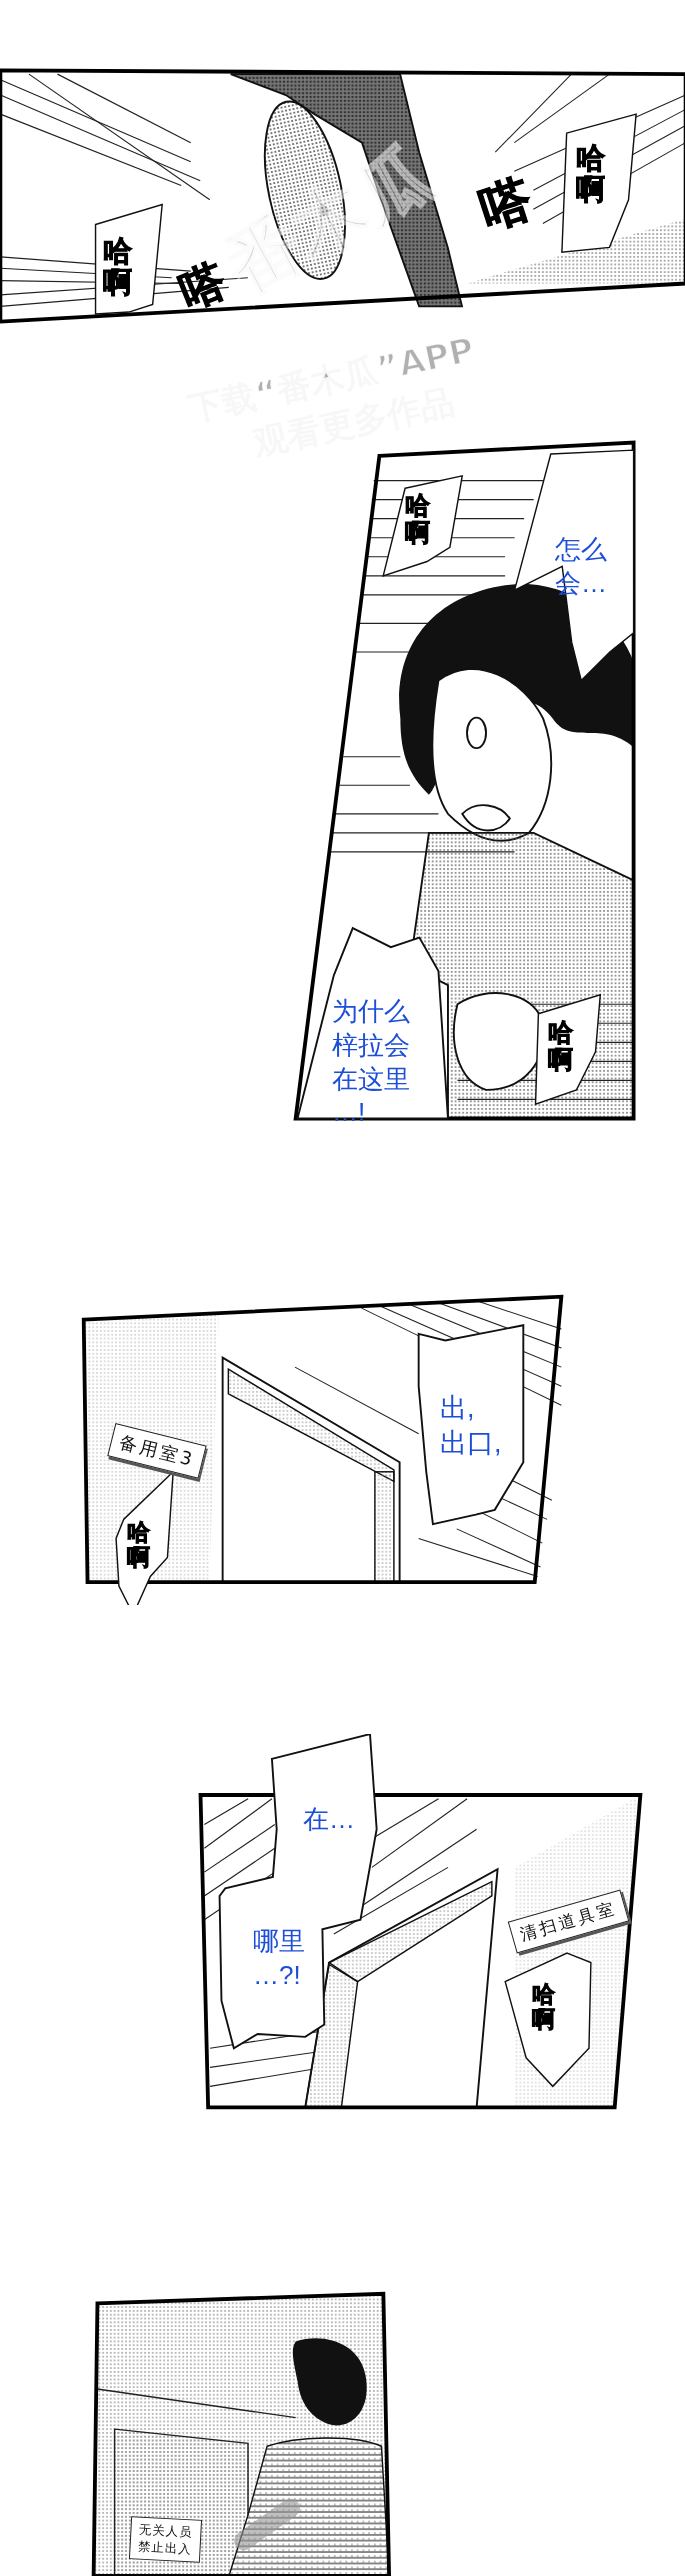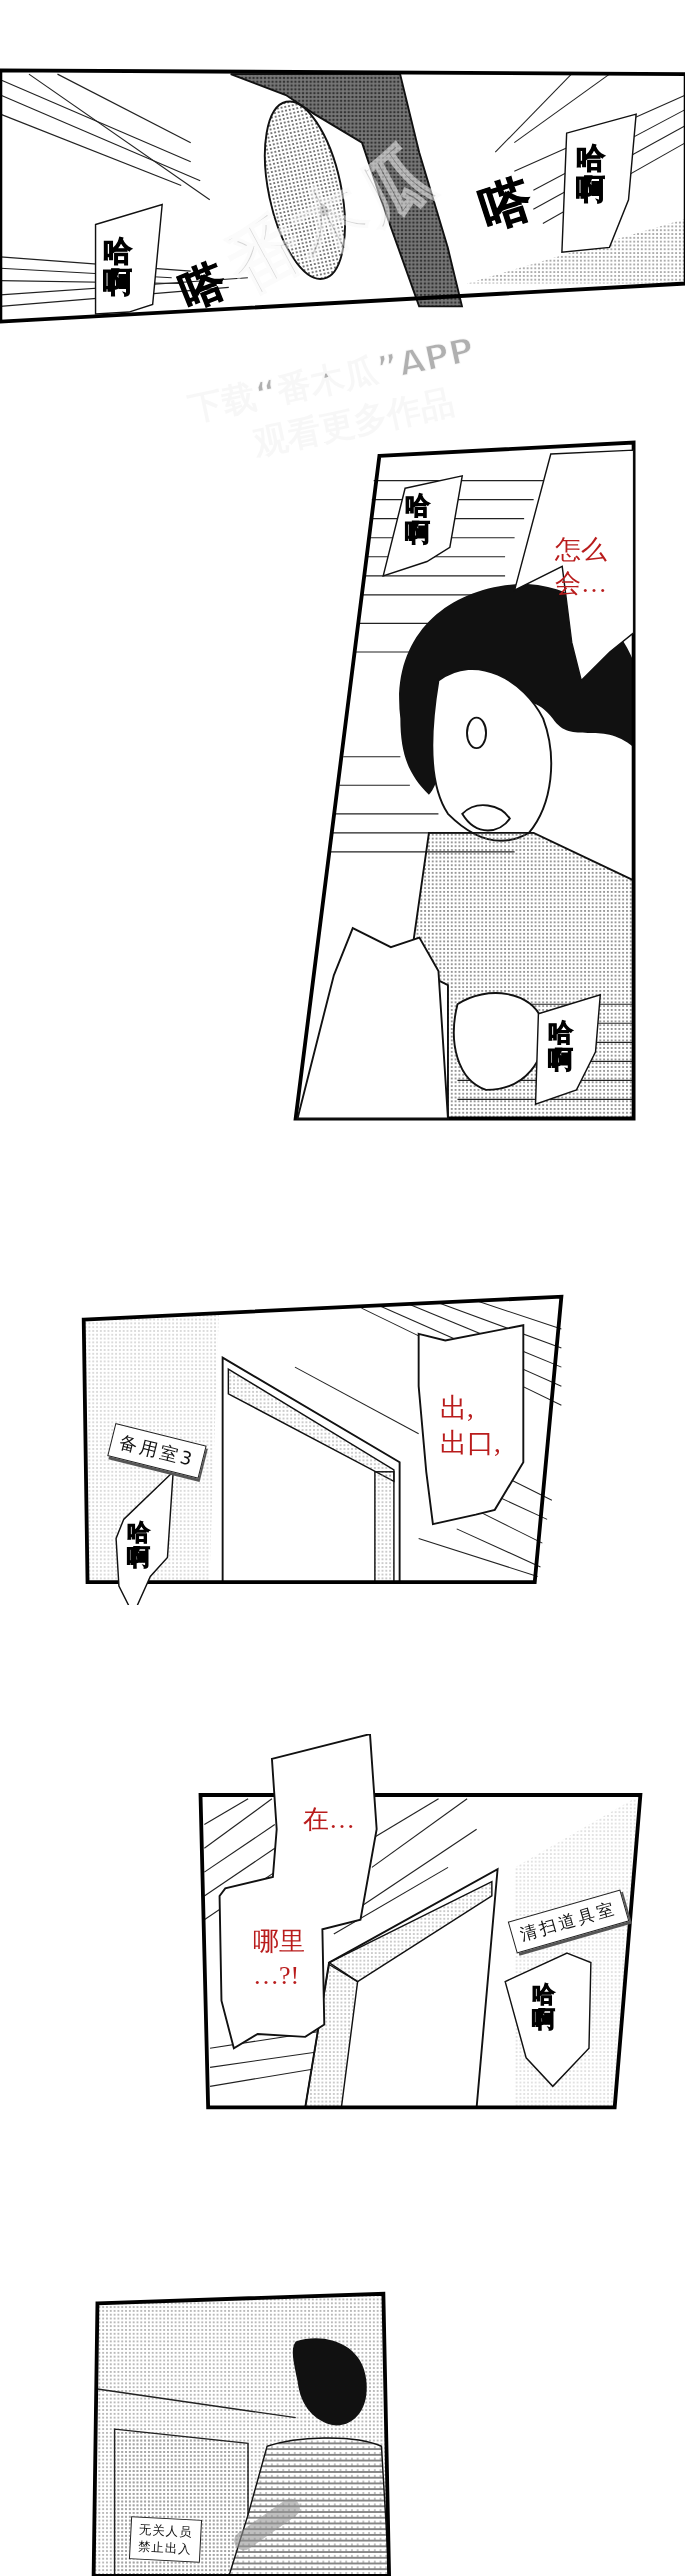--- a/index.html
+++ b/index.html
@@ -21,25 +21,25 @@
   }
   .sfx {
     position: absolute;
     font-weight: 900;
     font-family: "DejaVu Sans", sans-serif;
     color: #000;
     -webkit-text-stroke: 1px #000;
   }
   .bubble-text {
     position: absolute;
-    font-family: Liberation Serif, serif;
+    font-family: Liberation Sans, sans-serif;
     font-size: 26px;
     line-height: 1.3;
     white-space: pre-line;
-    color: #b91c1c;
+    color: #1d4ed8;
   }
   .sign {
     position: absolute;
     border: 1.9px solid #222;
     background: #fff;
     font-family: "DejaVu Sans", sans-serif;
     font-size: 20px;
     letter-spacing: 2.9px;
     padding: 3.8px 7.6px;
     box-shadow: 1.9px 2.9px 0 #555;
@@ -166,20 +166,24 @@
       <polygon points="125,58 185,45 172,120 148,135 102,150" fill="#fff" stroke="#111" stroke-width="1.5"></polygon>
       <path d="M278,22 L365,18 L365,210 L340,230 L310,260 L300,220 L290,140 L240,165 Z" fill="#fff" stroke="#111" stroke-width="1.5"></path>
       <path d="M50,570 L70,520 L110,540 L140,530 L160,565 L170,720 L12,720 Z" fill="#fff" stroke="#111" stroke-width="2"></path>
       <polygon points="265,610 330,590 325,650 305,690 262,705" fill="#fff" stroke="#111" stroke-width="1.5"></polygon>
     </svg>
 
     <div class="sfx vtext" style="left:119px; top:59px; font-size:25px;">哈
 啊</div>
     <div class="bubble-text" style="left:269px; top:100px;">怎么
 会…</div>
+    <div class="bubble-text" style="left:46px; top:562px;">为什么
+梓拉会
+在这里
+…!</div>
     <div class="sfx vtext" style="left:262px; top:586px; font-size:25px;">哈
 啊</div>
   </div>
 
   <div class="panel" style="left:76px; top:1291px; width:495px; height:314px;">
     <svg class="frame" width="495" height="314" viewBox="0 0 520 330">
       <defs>
         <pattern id="dots3" width="4" height="4" patternUnits="userSpaceOnUse">
           <circle cx="2" cy="2" r="0.8" fill="#888"></circle>
         </pattern>

